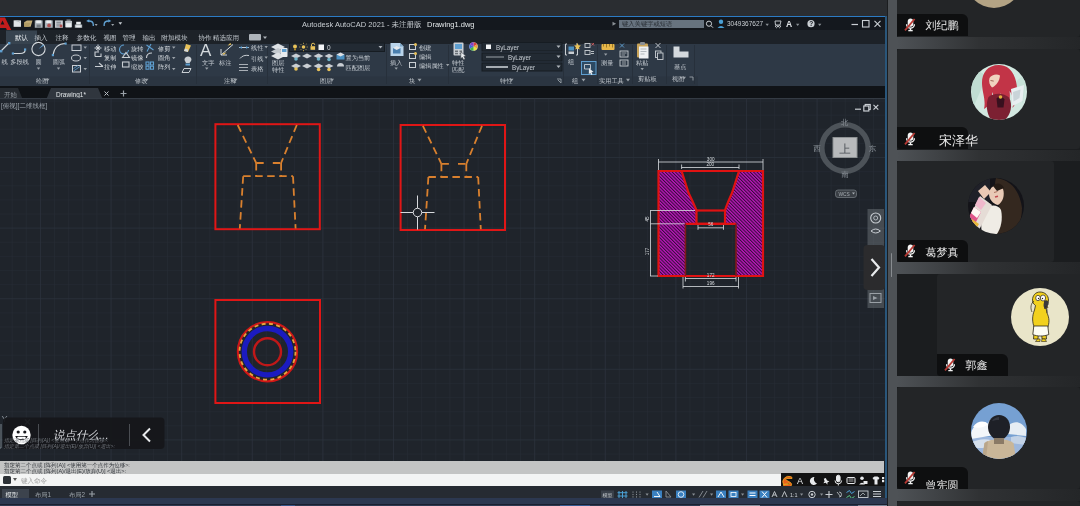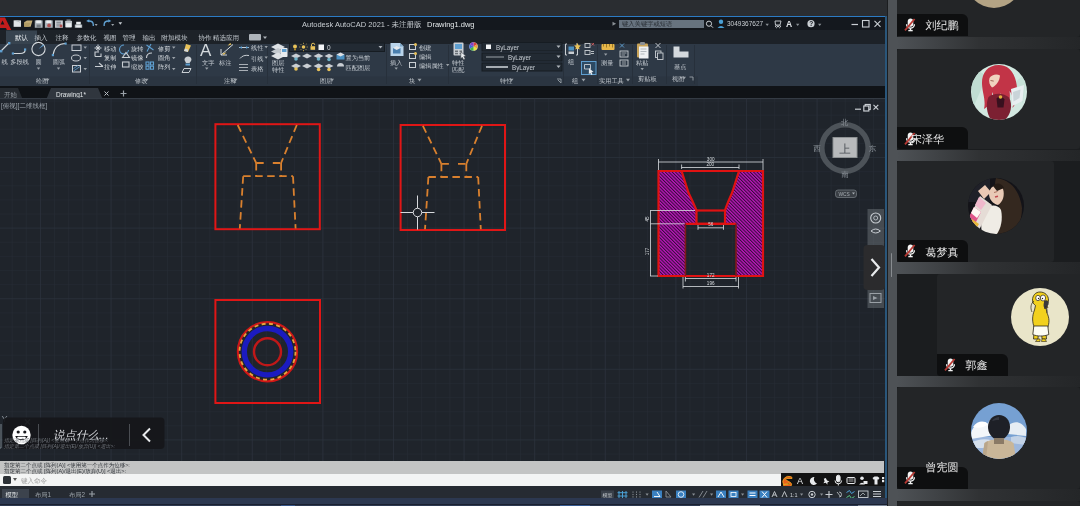--- a/index.html
+++ b/index.html
@@ -717,21 +717,21 @@
       <div class="abs" style="left:0;top:78.9px;width:71px;height:22px;background:#0e0f10;border-radius:0 6px 0 0;"></div>
       <svg class="abs" style="left:6.5px;top:83px;" width="13" height="14" viewBox="0 0 13 14">
         <g fill="none" stroke="#f5f5f5" stroke-width="1.4">
             <path d="M6.5 1.2 A2.1 2.1 0 0 1 8.6 3.3 L8.6 6 A2.1 2.1 0 0 1 4.4 6 L4.4 3.3 A2.1 2.1 0 0 1 6.5 1.2 Z" fill="#f5f5f5"></path>
             <path d="M2.6 6.2 A3.9 3.9 0 0 0 10.4 6.2"></path>
             <path d="M6.5 10.2 L6.5 12.2"></path>
             <path d="M4.3 12.6 L8.7 12.6"></path>
           </g>
         <line x1="10.6" y1="1" x2="1" y2="12.4" stroke="#b83a34" stroke-width="1.8"></line>
       </svg>
-      <div class="abs txt" style="left:14px;top:83.4px;font-size:11px;color:#ececec;">宋泽华</div>
+      <div class="abs txt" style="left:42px;top:83.4px;font-size:13px;color:#ececec;">宋泽华</div>
     </div>
     <div class="abs" style="left:10.5px;top:160.9px;width:157px;height:101.4px;background:#232527;border-radius:3px;overflow:hidden;">
       <svg class="abs" style="left:70.5px;top:17.1px;" width="56" height="56" viewBox="0 0 56 56">
         <defs>
             <clipPath id="av3c">
               <circle cx="28" cy="28" r="28"></circle>
             </clipPath>
           </defs>
         <g clip-path="url(#av3c)">
           <rect width="56" height="56" fill="#131318"></rect>
@@ -825,21 +825,21 @@
       <div class="abs" style="left:0;top:80.2px;width:71px;height:22px;background:#0e0f10;border-radius:0 6px 0 0;"></div>
       <svg class="abs" style="left:6.5px;top:84.2px;" width="13" height="14" viewBox="0 0 13 14">
         <g fill="none" stroke="#f5f5f5" stroke-width="1.4">
             <path d="M6.5 1.2 A2.1 2.1 0 0 1 8.6 3.3 L8.6 6 A2.1 2.1 0 0 1 4.4 6 L4.4 3.3 A2.1 2.1 0 0 1 6.5 1.2 Z" fill="#f5f5f5"></path>
             <path d="M2.6 6.2 A3.9 3.9 0 0 0 10.4 6.2"></path>
             <path d="M6.5 10.2 L6.5 12.2"></path>
             <path d="M4.3 12.6 L8.7 12.6"></path>
           </g>
         <line x1="10.6" y1="1" x2="1" y2="12.4" stroke="#b83a34" stroke-width="1.8"></line>
       </svg>
-      <div class="abs txt" style="left:28.5px;top:73px;font-size:11px;color:#ececec;text-align:center;">曾宪圆</div>
+      <div class="abs txt" style="left:28.5px;top:91px;font-size:11px;color:#ececec;text-align:center;">曾宪圆</div>
     </div>
     <div class="abs" style="left:10.5px;top:500.8px;width:183px;height:5.2px;background:#232527;border-radius:3px 3px 0 0;"></div>
 
     <div class="abs" style="left:10.5px;top:13.5px;width:71px;height:22px;background:#0e0f10;border-radius:0 6px 0 0;"></div>
     <svg class="abs" style="left:17px;top:17.5px;" width="13" height="14" viewBox="0 0 13 14">
       <g fill="none" stroke="#f5f5f5" stroke-width="1.4">
           <path d="M6.5 1.2 A2.1 2.1 0 0 1 8.6 3.3 L8.6 6 A2.1 2.1 0 0 1 4.4 6 L4.4 3.3 A2.1 2.1 0 0 1 6.5 1.2 Z" fill="#f5f5f5"></path>
           <path d="M2.6 6.2 A3.9 3.9 0 0 0 10.4 6.2"></path>
           <path d="M6.5 10.2 L6.5 12.2"></path>
           <path d="M4.3 12.6 L8.7 12.6"></path>

